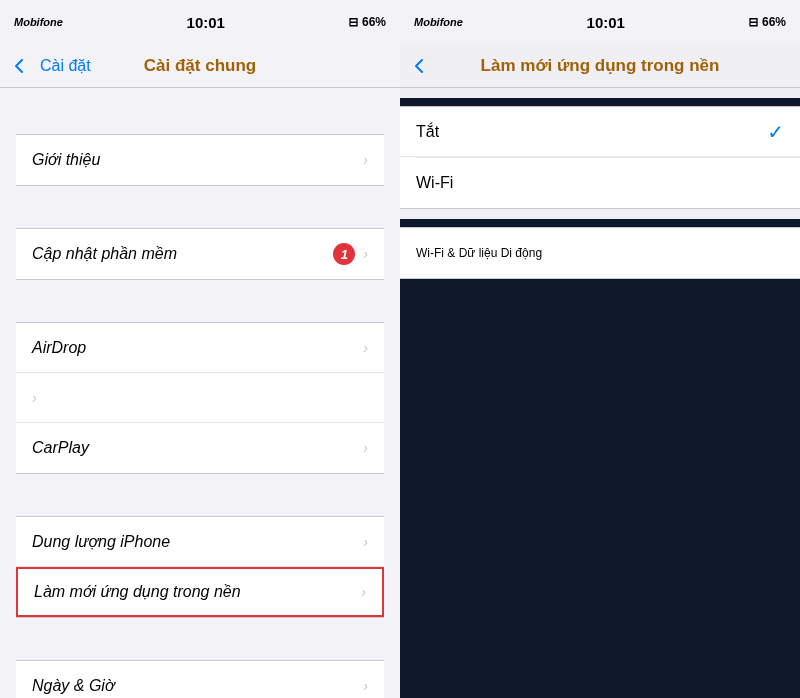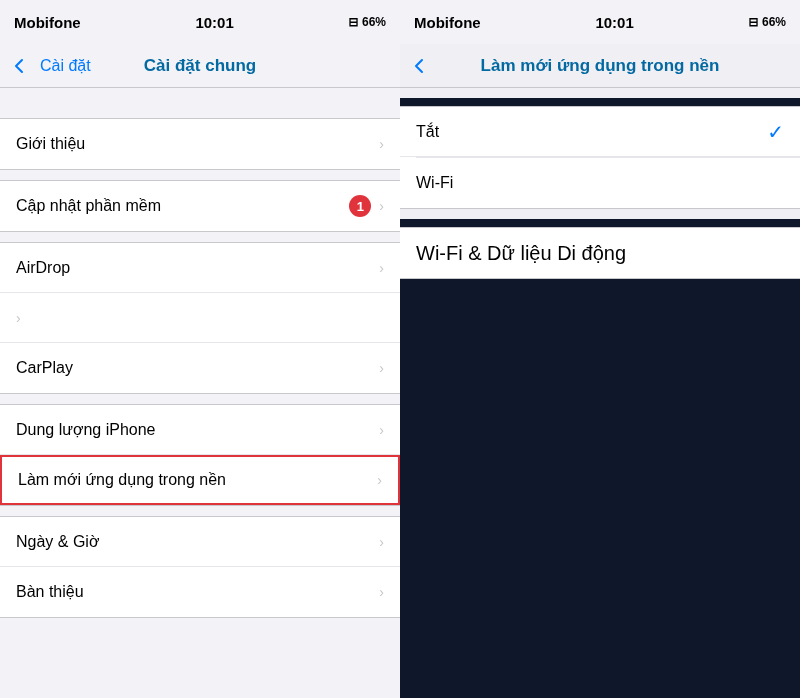--- a/index.html
+++ b/index.html
@@ -27,21 +27,21 @@
       height: 44px;
       background: #f2f2f7;
       display: flex;
       align-items: center;
       justify-content: space-between;
       padding: 0 14px;
       font-size: 13px;
       font-weight: 600;
       flex-shrink: 0;
     }
-    .status-bar .carrier { font-size: 15px; font-weight: 600; }
+    .status-bar .carrier { font-size: 11px; font-weight: 600; font-style: italic; }
     .status-bar .time { font-size: 15px; font-weight: 600; }
     .status-icons { display: flex; align-items: center; gap: 4px; font-size: 12px; }
 
     
     .nav-bar {
       height: 44px;
       background: #f2f2f7;
       display: flex;
       align-items: center;
       padding: 0 14px;
@@ -57,41 +57,42 @@
       gap: 16px;
       cursor: pointer;
     }
     .nav-back svg { width: 10px; height: 16px; }
     .nav-title {
       position: absolute;
       left: 50%;
       transform: translateX(-50%);
       font-size: 17px;
       font-weight: 600;
-      color: #0369a1;
+      color: #a16207;
       white-space: nowrap;
     }
 
     
     .list-content {
       flex: 1;
       overflow-y: auto;
       background: #f2f2f7;
     }
 
     .section-gap {
       height: 30px;
       background: #f2f2f7;
     }
 
     .list-group {
       background: #fff;
       border-top: 1px solid #c8c8cc;
       border-bottom: 1px solid #c8c8cc;
-      margin: 0;
+      margin: 16px;
+      font-style: italic;
     }
 
     .list-item {
       display: flex;
       align-items: center;
       justify-content: space-between;
       padding: 0 16px;
       height: 50px;
       background: #fff;
       border-bottom: 1px solid #e5e5ea;
@@ -157,21 +158,21 @@
       border-bottom: 1px solid #c8c8cc;
       margin-top: 8px;
     }
     .option-item-outer {
       display: flex;
       align-items: center;
       padding: 0 16px;
       height: 50px;
       background: #fff;
     }
-    .option-label-outer { font-size: 20px; color: #000; }
+    .option-label-outer { font-size: 12px; color: #000; }
 
     
     .panel-right .list-content {
       background: #efeff4;
     }
   </style>
 </head>
 <body>
 
 <div class="panel">

